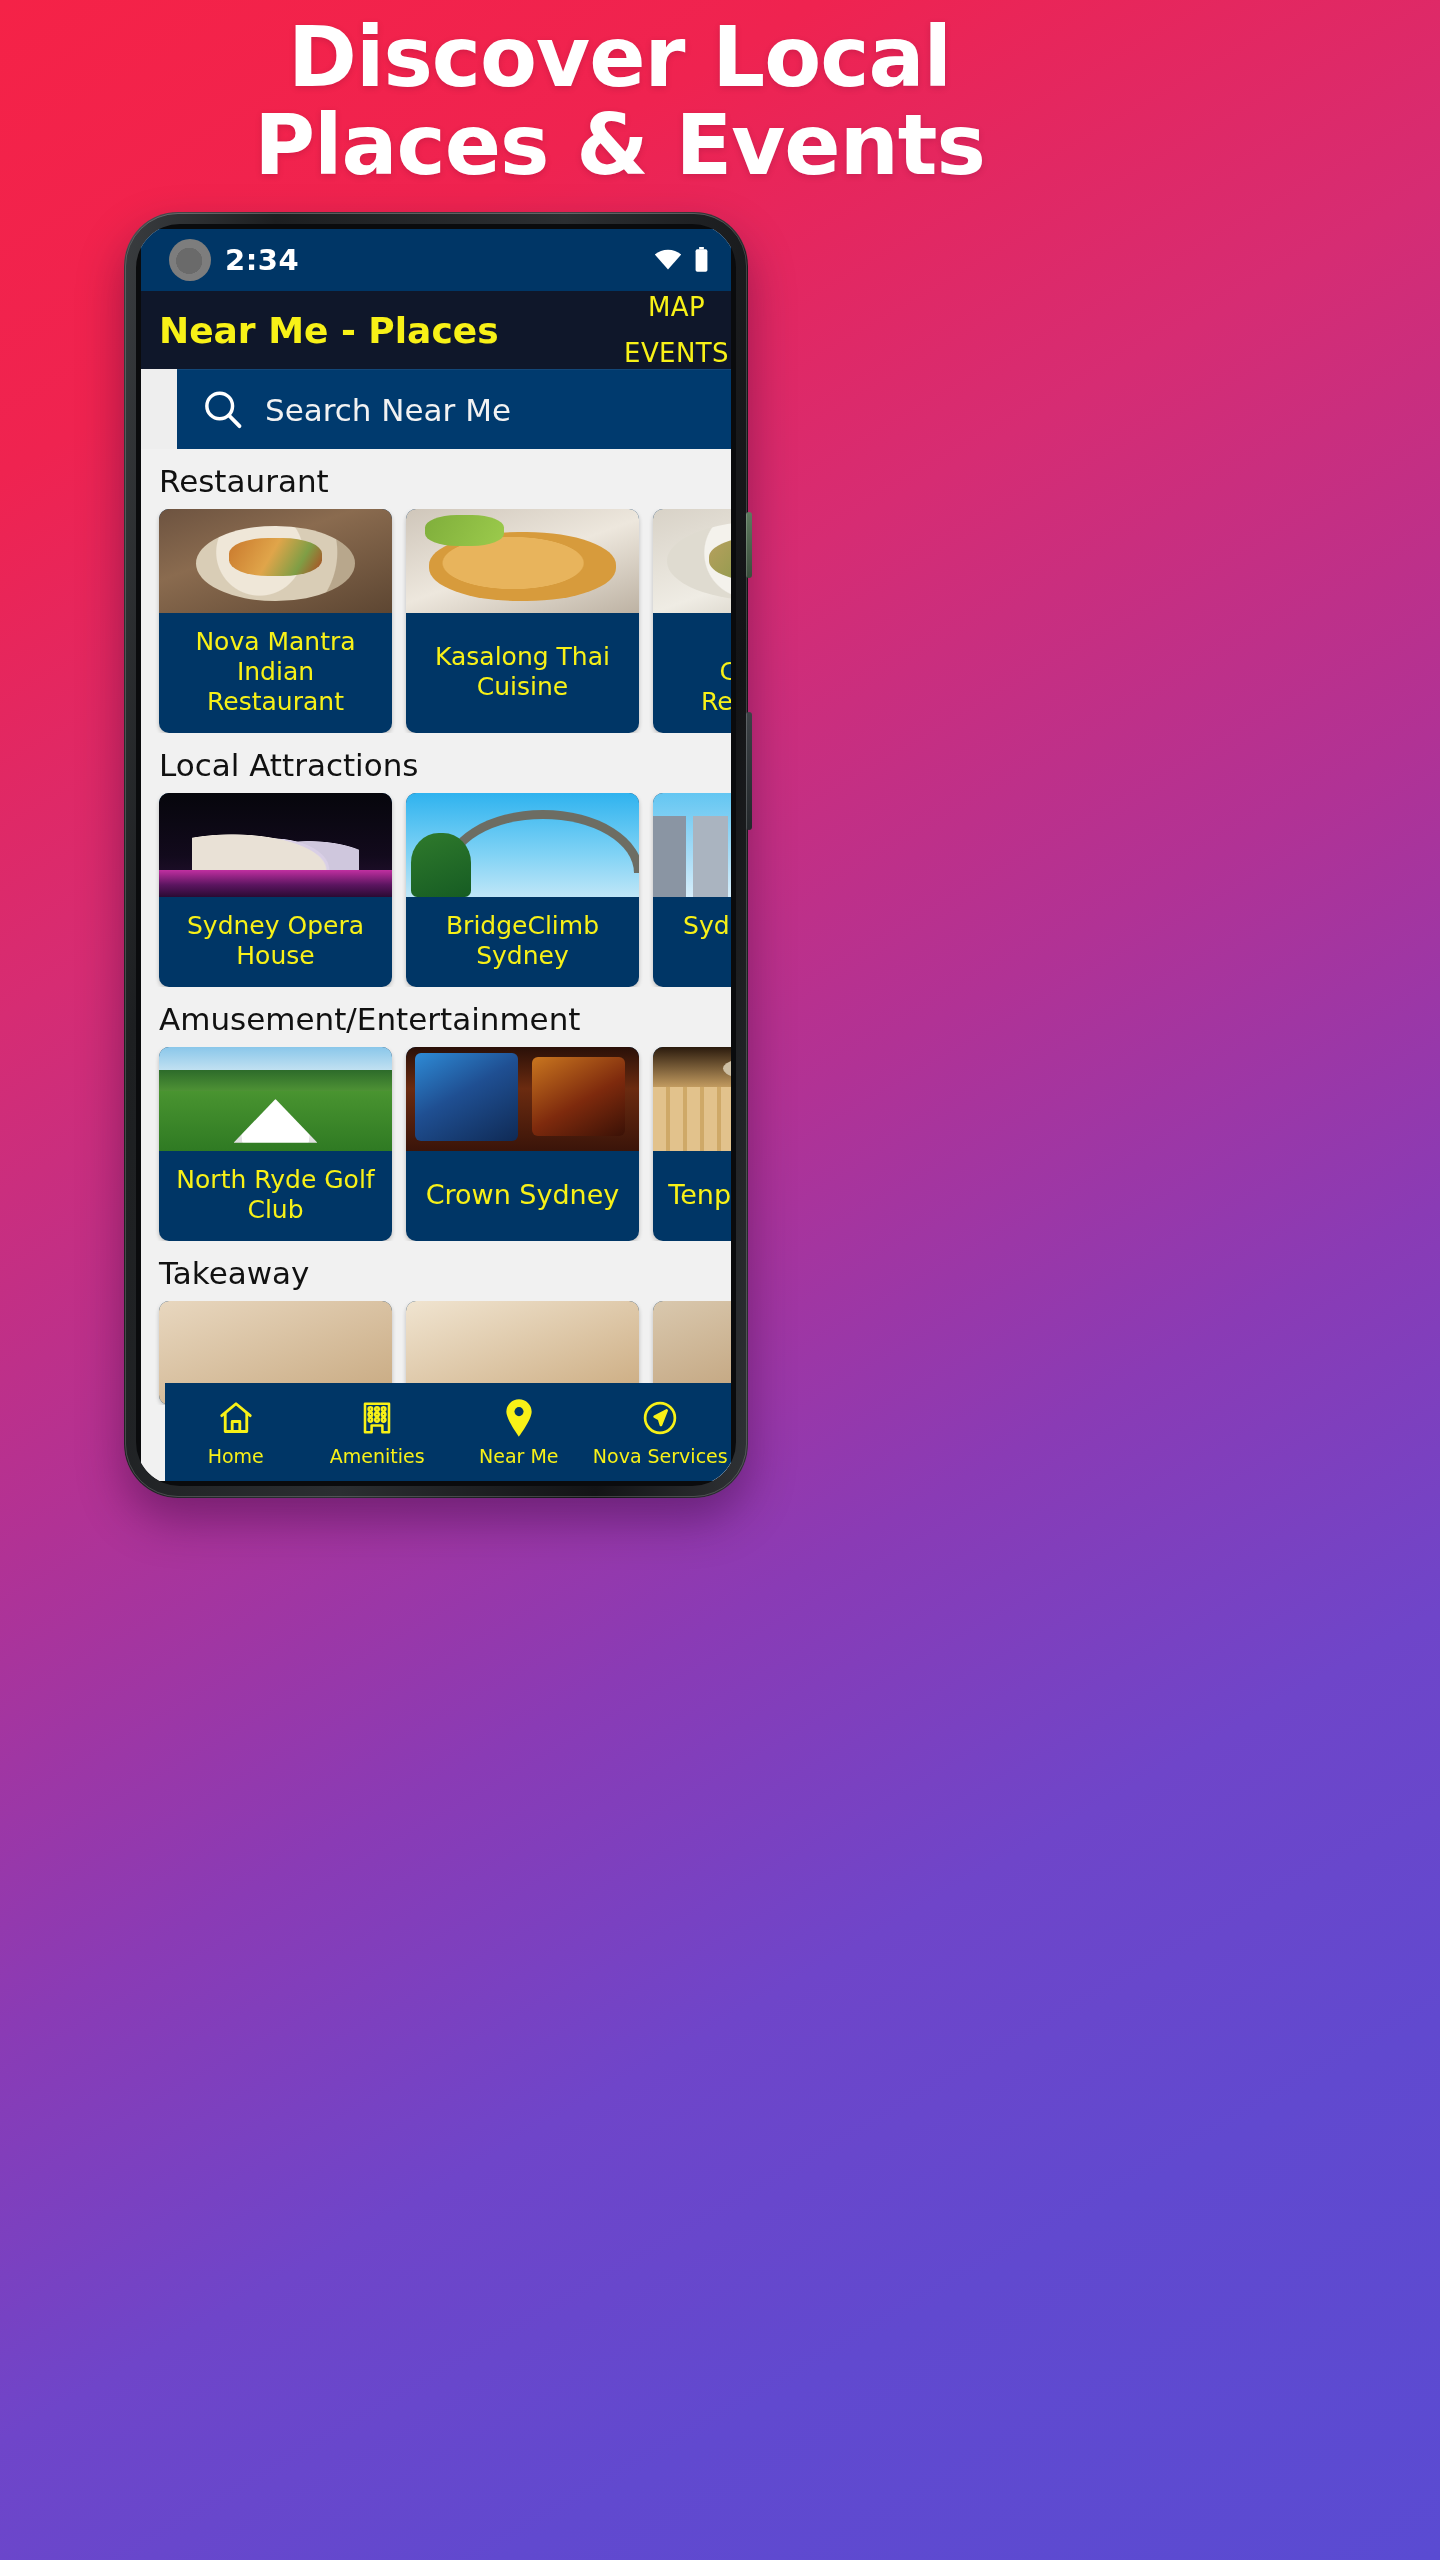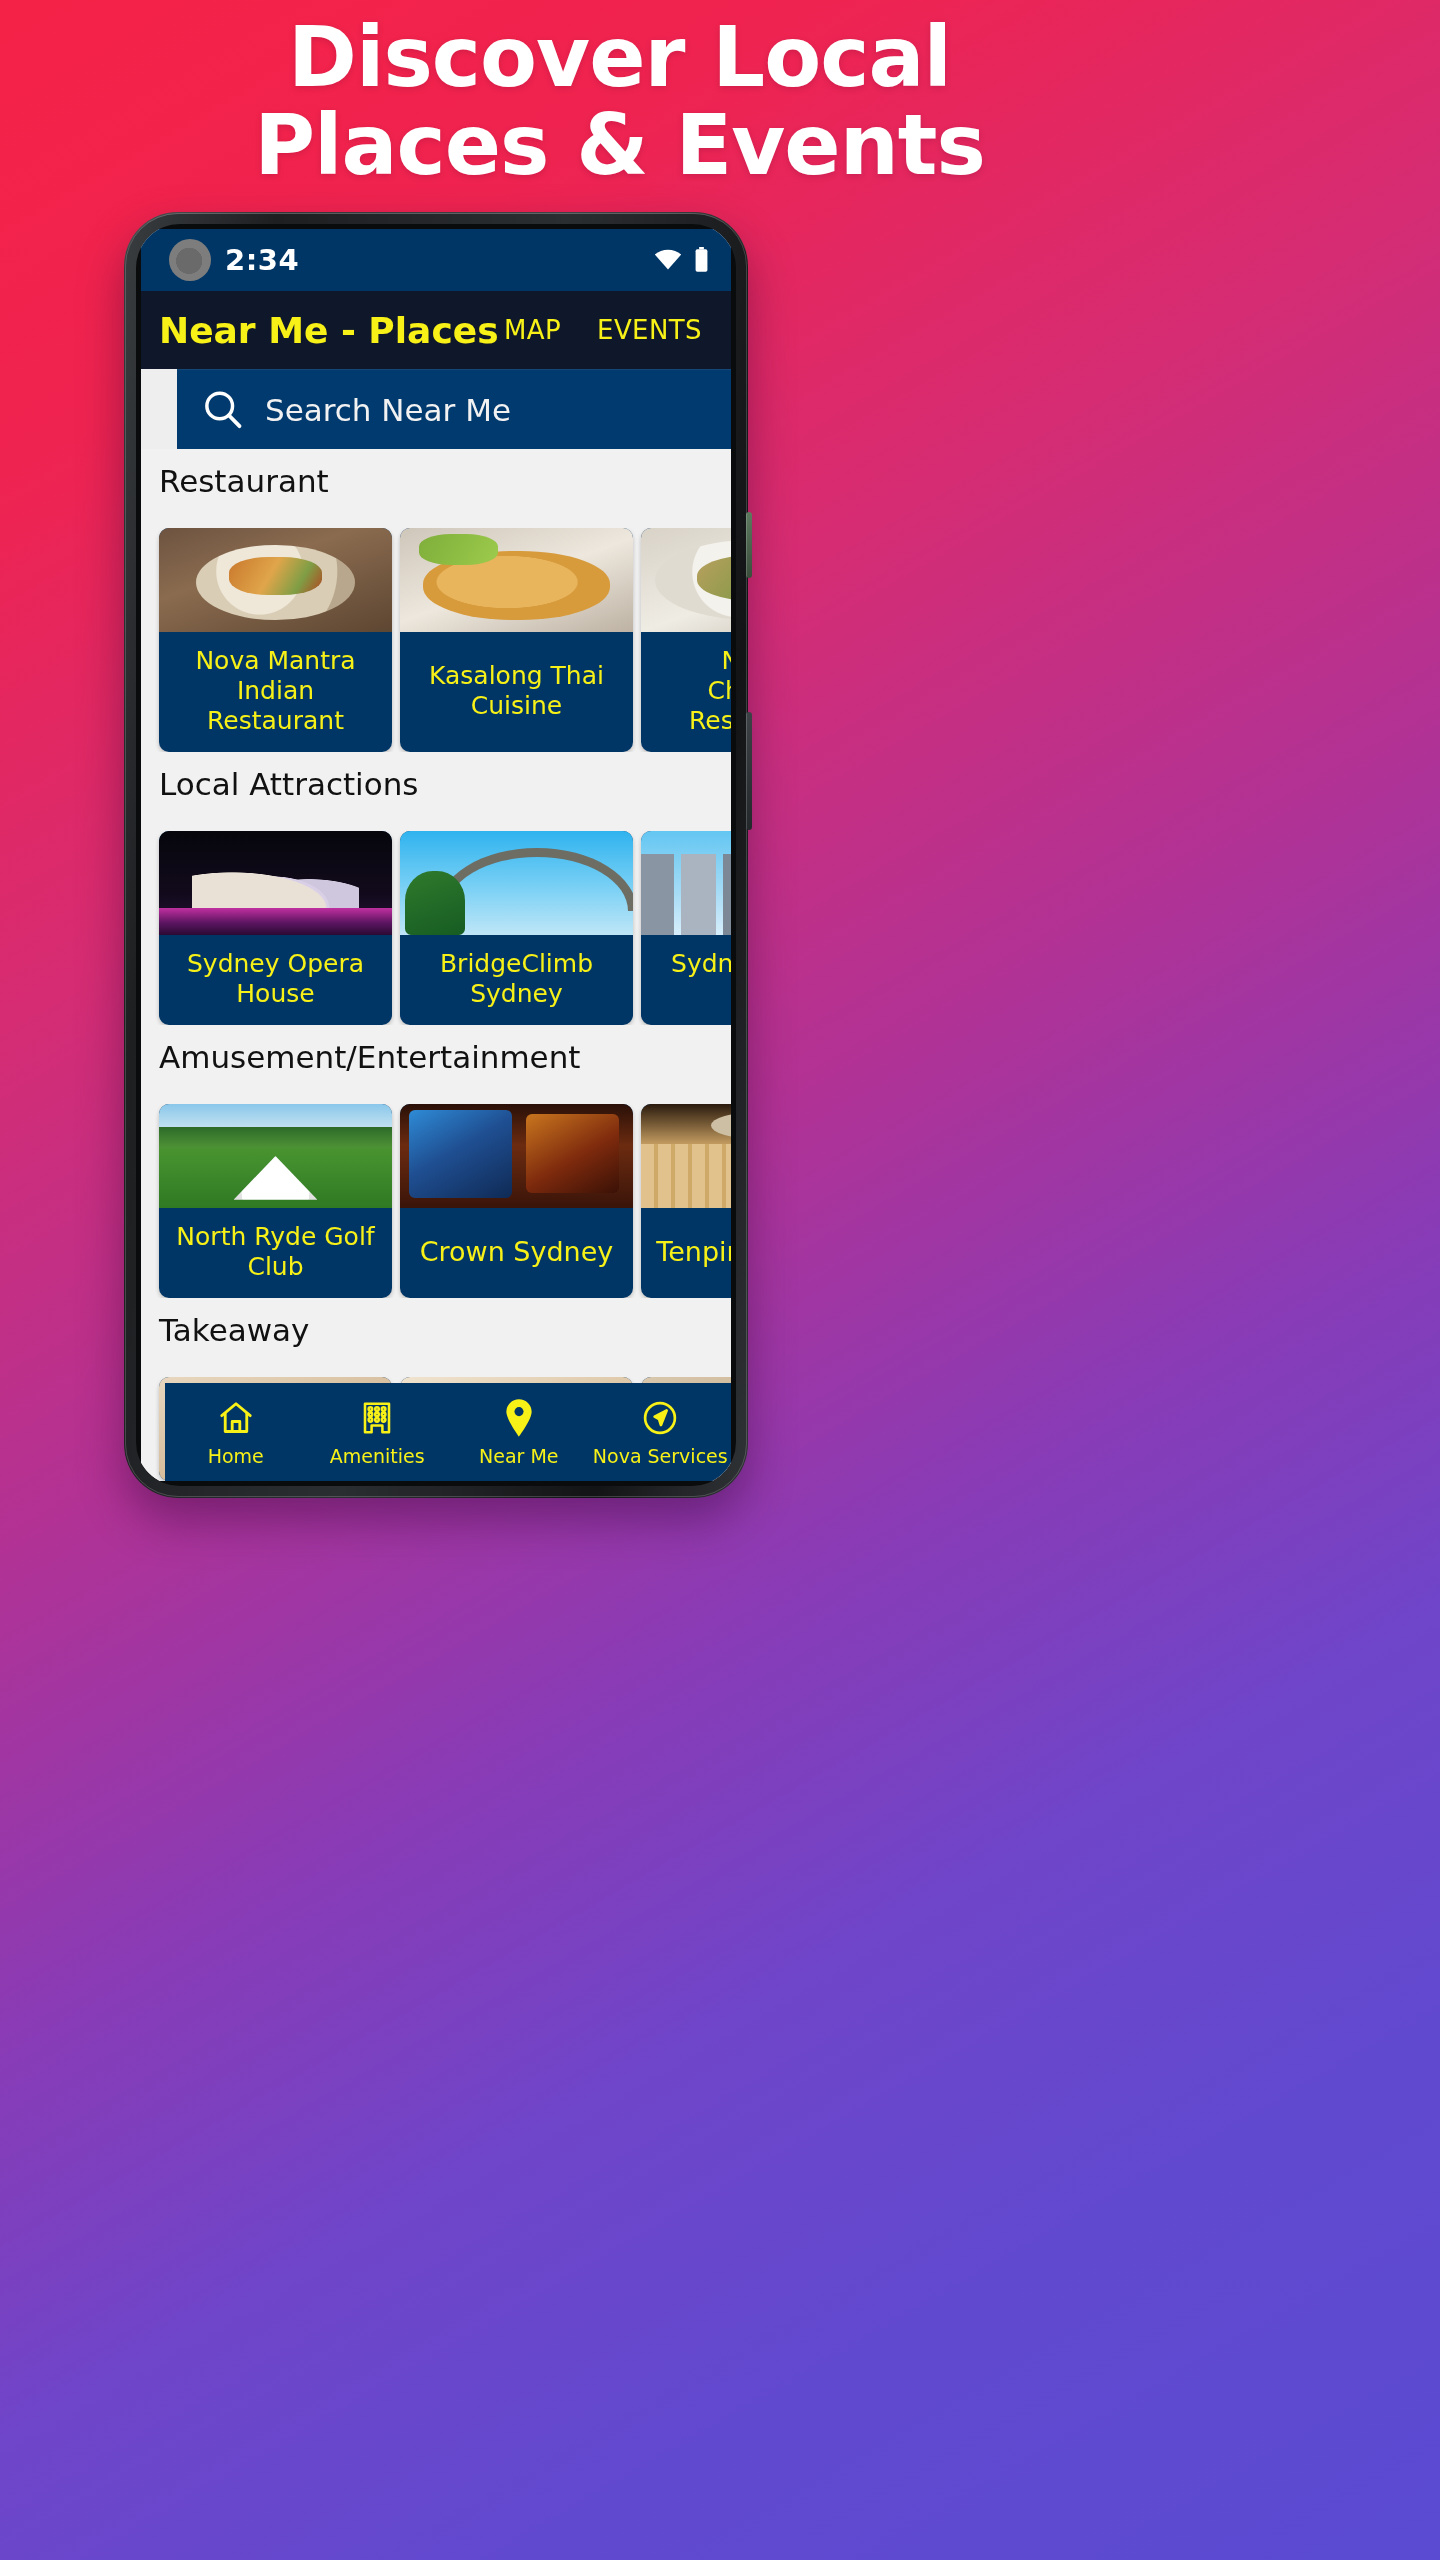--- a/index.html
+++ b/index.html
@@ -149,22 +149,23 @@
     color: #f8f117;
     font-size: 36px;
     font-weight: bold;
     font-family: "DejaVu Sans", sans-serif;
     white-space: nowrap;
   }
   .appbar-actions {
     margin-left: auto;
     display: flex;
     align-items: center;
-    gap: 36px;
-    padding-right: 29px;
+    gap: 16px;
+    padding-right: 2px;
+    flex-direction: column;
   }
   .appbar-action {
     color: #f8f117;
     font-size: 26px;
     font-family: "DejaVu Sans", sans-serif;
     letter-spacing: 0.4px;
     white-space: nowrap;
   }
 
   
@@ -196,24 +197,23 @@
   }
   .section-title {
     color: #111111;
     font-size: 31px;
     font-family: "DejaVu Sans", sans-serif;
     padding: 14px 0 10px 18px;
     white-space: nowrap;
   }
   .card-row {
     display: flex;
-    gap: 8px;
+    gap: 14px;
     padding-left: 18px;
     overflow: hidden;
-    margin-top: 19px;
   }
   .card {
     flex: 0 0 auto;
     width: 233px;
     border-radius: 10px;
     overflow: hidden;
     background: #003666;
     box-shadow: 0 2px 4px rgba(0,0,0,0.22);
     display: flex;
     flex-direction: column;

